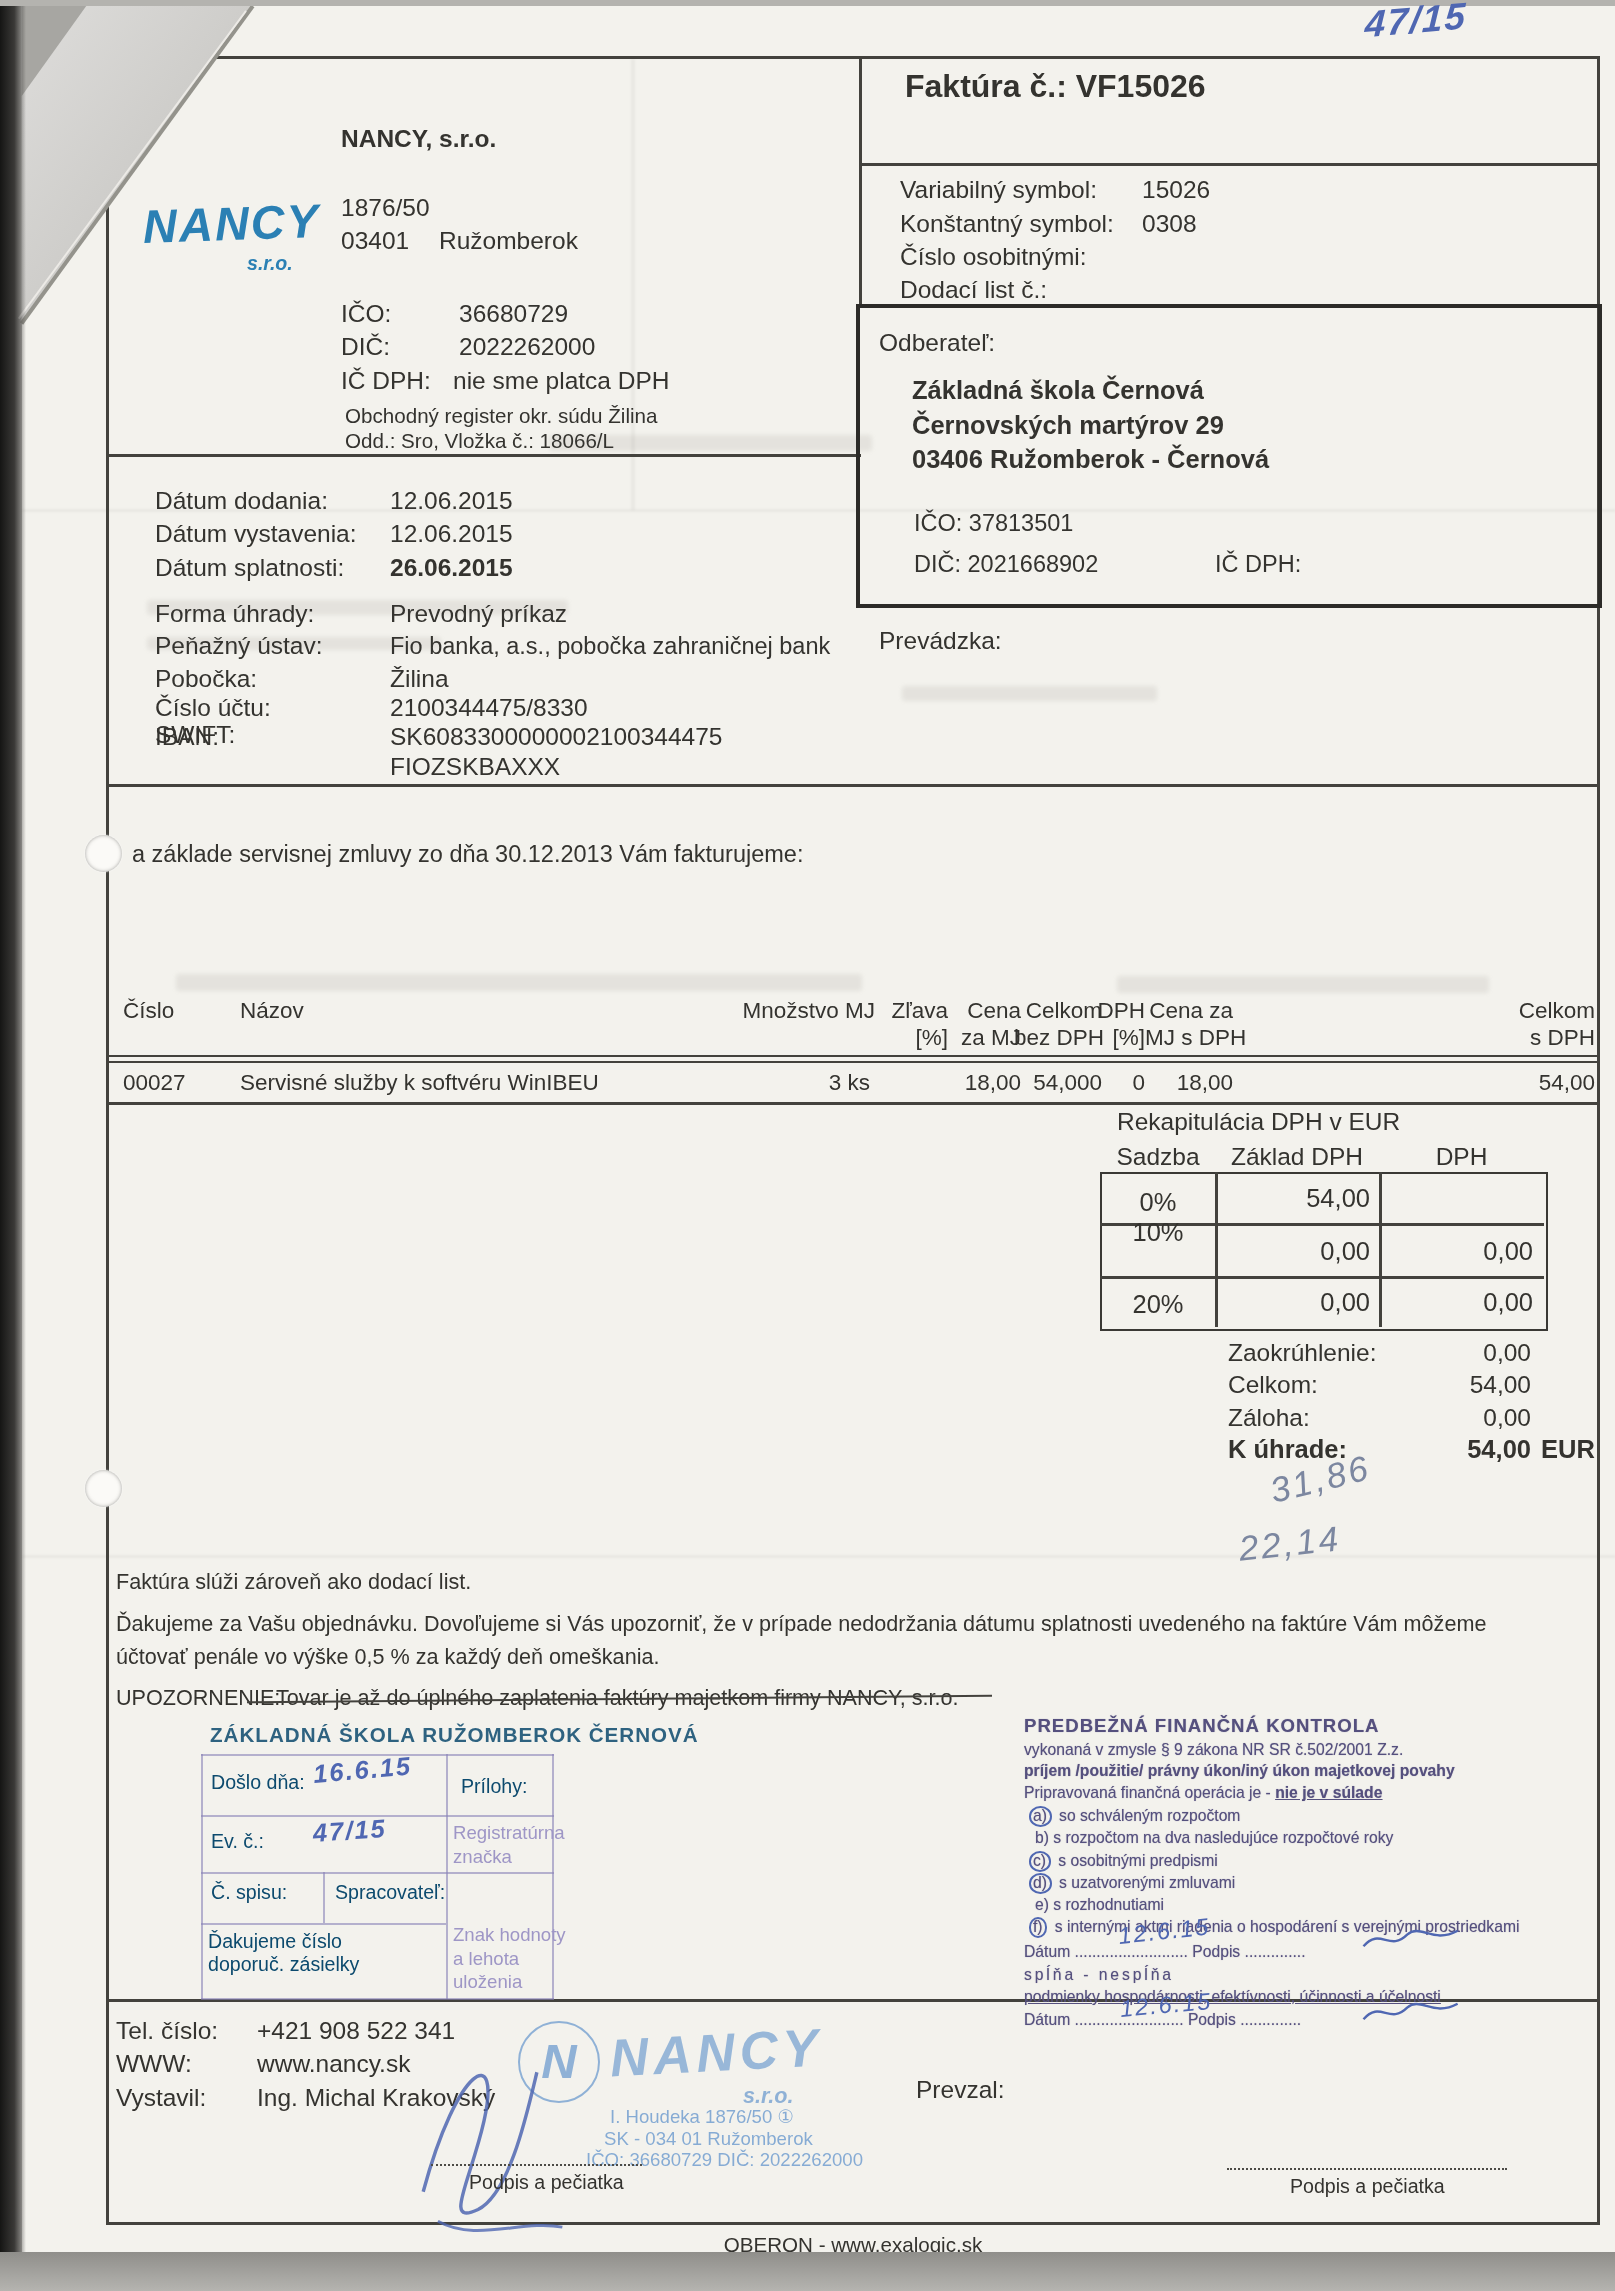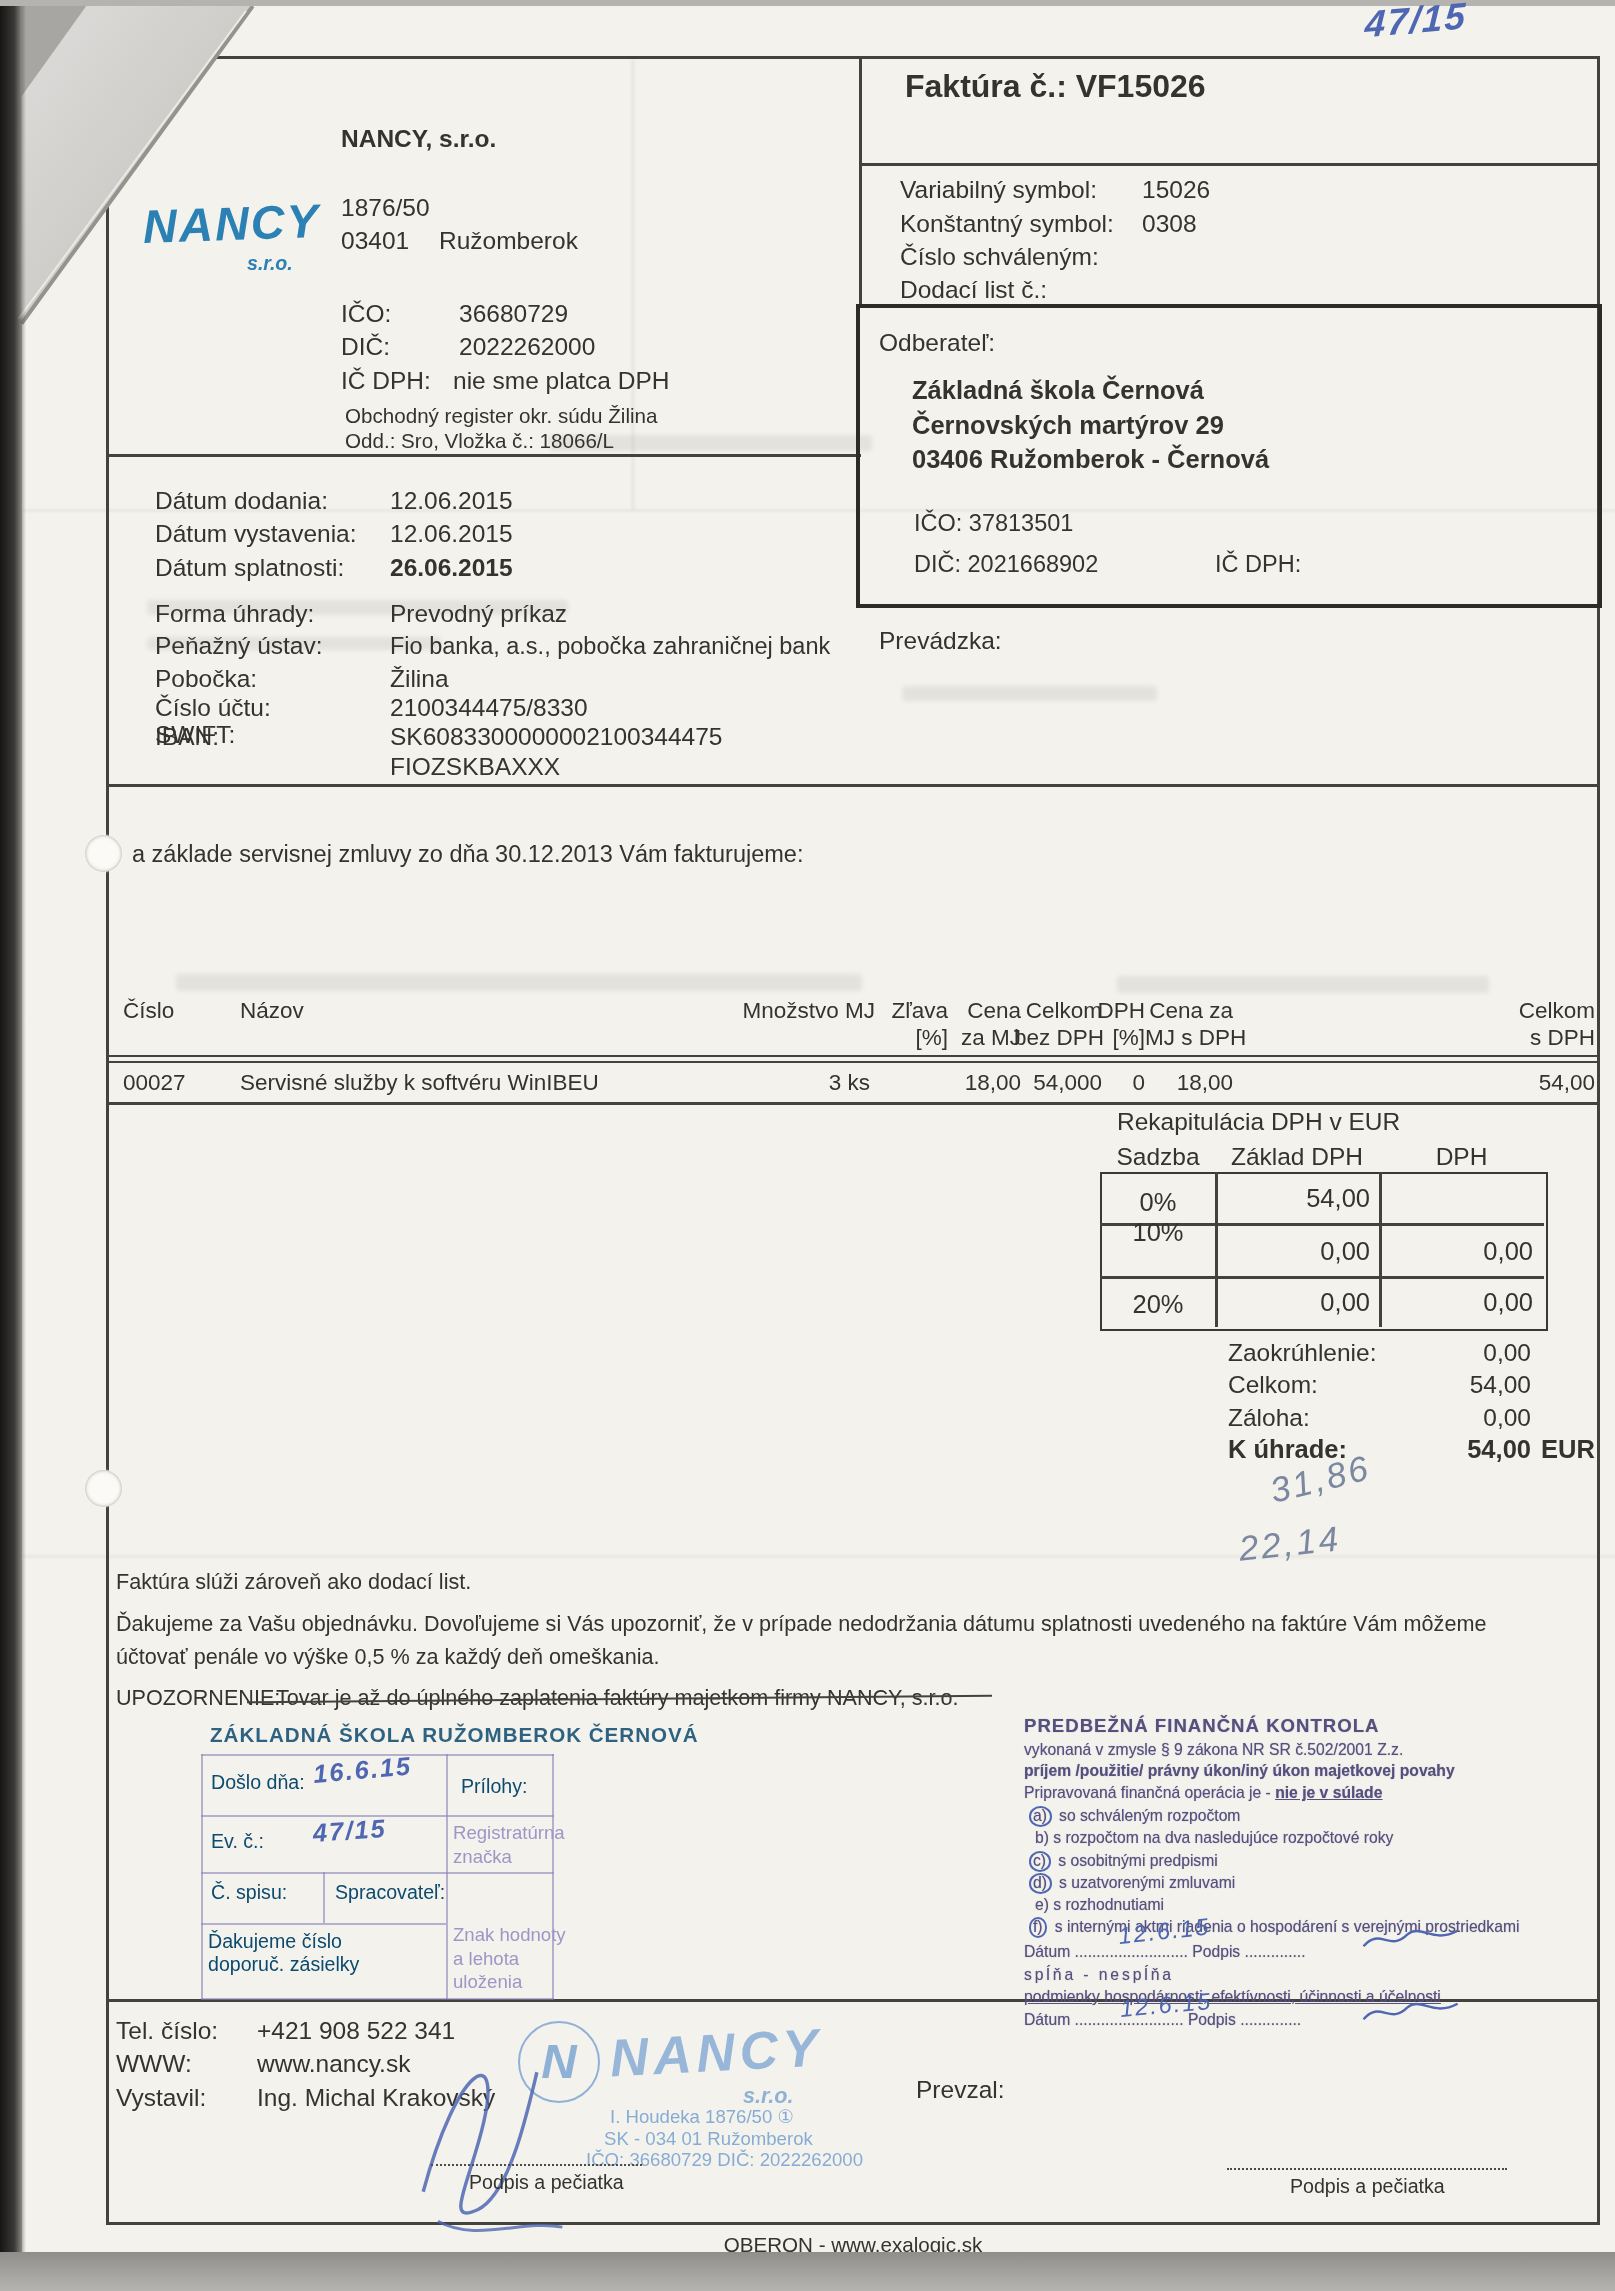--- a/index.html
+++ b/index.html
@@ -81,21 +81,21 @@
   <div class="t s25" style="left:341px;top:367px;">IČ DPH:</div>
   <div class="t s25" style="left:453px;top:367px;">nie sme platca DPH</div>
   <div class="t s21" style="left:345px;top:404px;">Obchodný register okr. súdu Žilina</div>
   <div class="t s21" style="left:345px;top:429px;">Odd.: Sro, Vložka č.: 18066/L</div>
 
   <div class="t s33 b" style="left:905px;top:69px;">Faktúra č.: VF15026</div>
   <div class="t s25" style="left:900px;top:176px;">Variabilný symbol:</div>
   <div class="t s25" style="left:1142px;top:176px;">15026</div>
   <div class="t s25" style="left:900px;top:210px;">Konštantný symbol:</div>
   <div class="t s25" style="left:1142px;top:210px;">0308</div>
-  <div class="t s25" style="left:900px;top:243px;">Číslo schváleným:</div>
+  <div class="t s25" style="left:900px;top:243px;">Číslo osobitnými:</div>
   <div class="t s25" style="left:900px;top:276px;">Dodací list č.:</div>
 
   <div class="obox" style="left:856px;top:304px;width:738px;height:296px;"></div>
   <div class="t s25" style="left:879px;top:329px;">Odberateľ:</div>
   <div class="t s26 b" style="left:912px;top:376px;">Základná škola Černová</div>
   <div class="t s26 b" style="left:912px;top:411px;">Černovských martýrov 29</div>
   <div class="t s26 b" style="left:912px;top:445px;">03406  Ružomberok - Černová</div>
   <div class="t s24" style="left:914px;top:510px;">IČO: 37813501</div>
   <div class="t s24" style="left:914px;top:551px;">DIČ: 2021668902</div>
   <div class="t s24" style="left:1215px;top:551px;">IČ DPH:</div>

